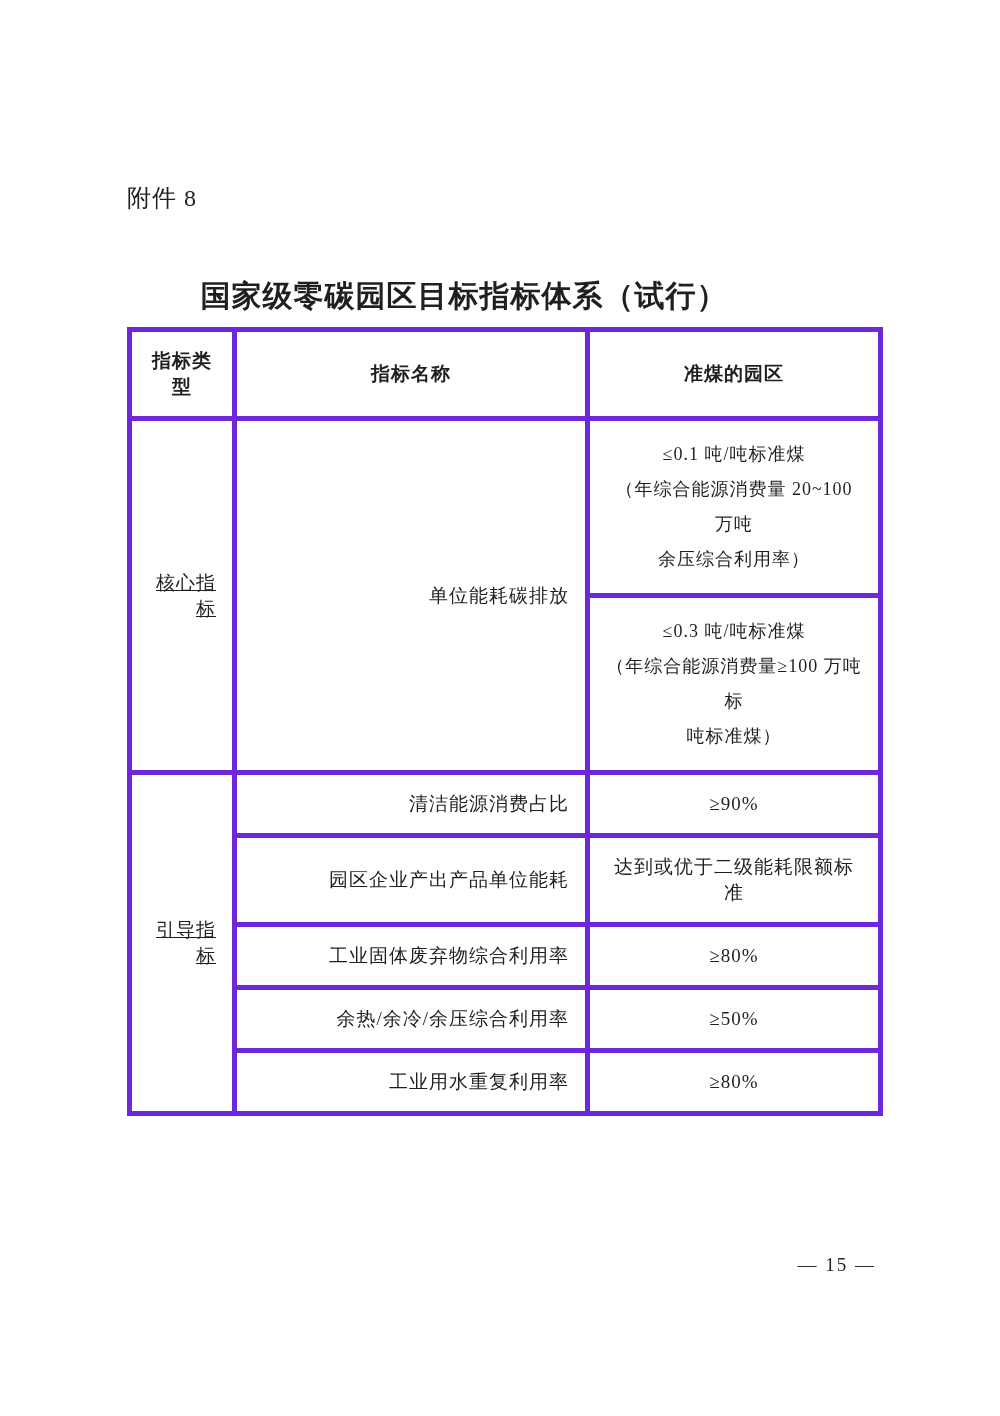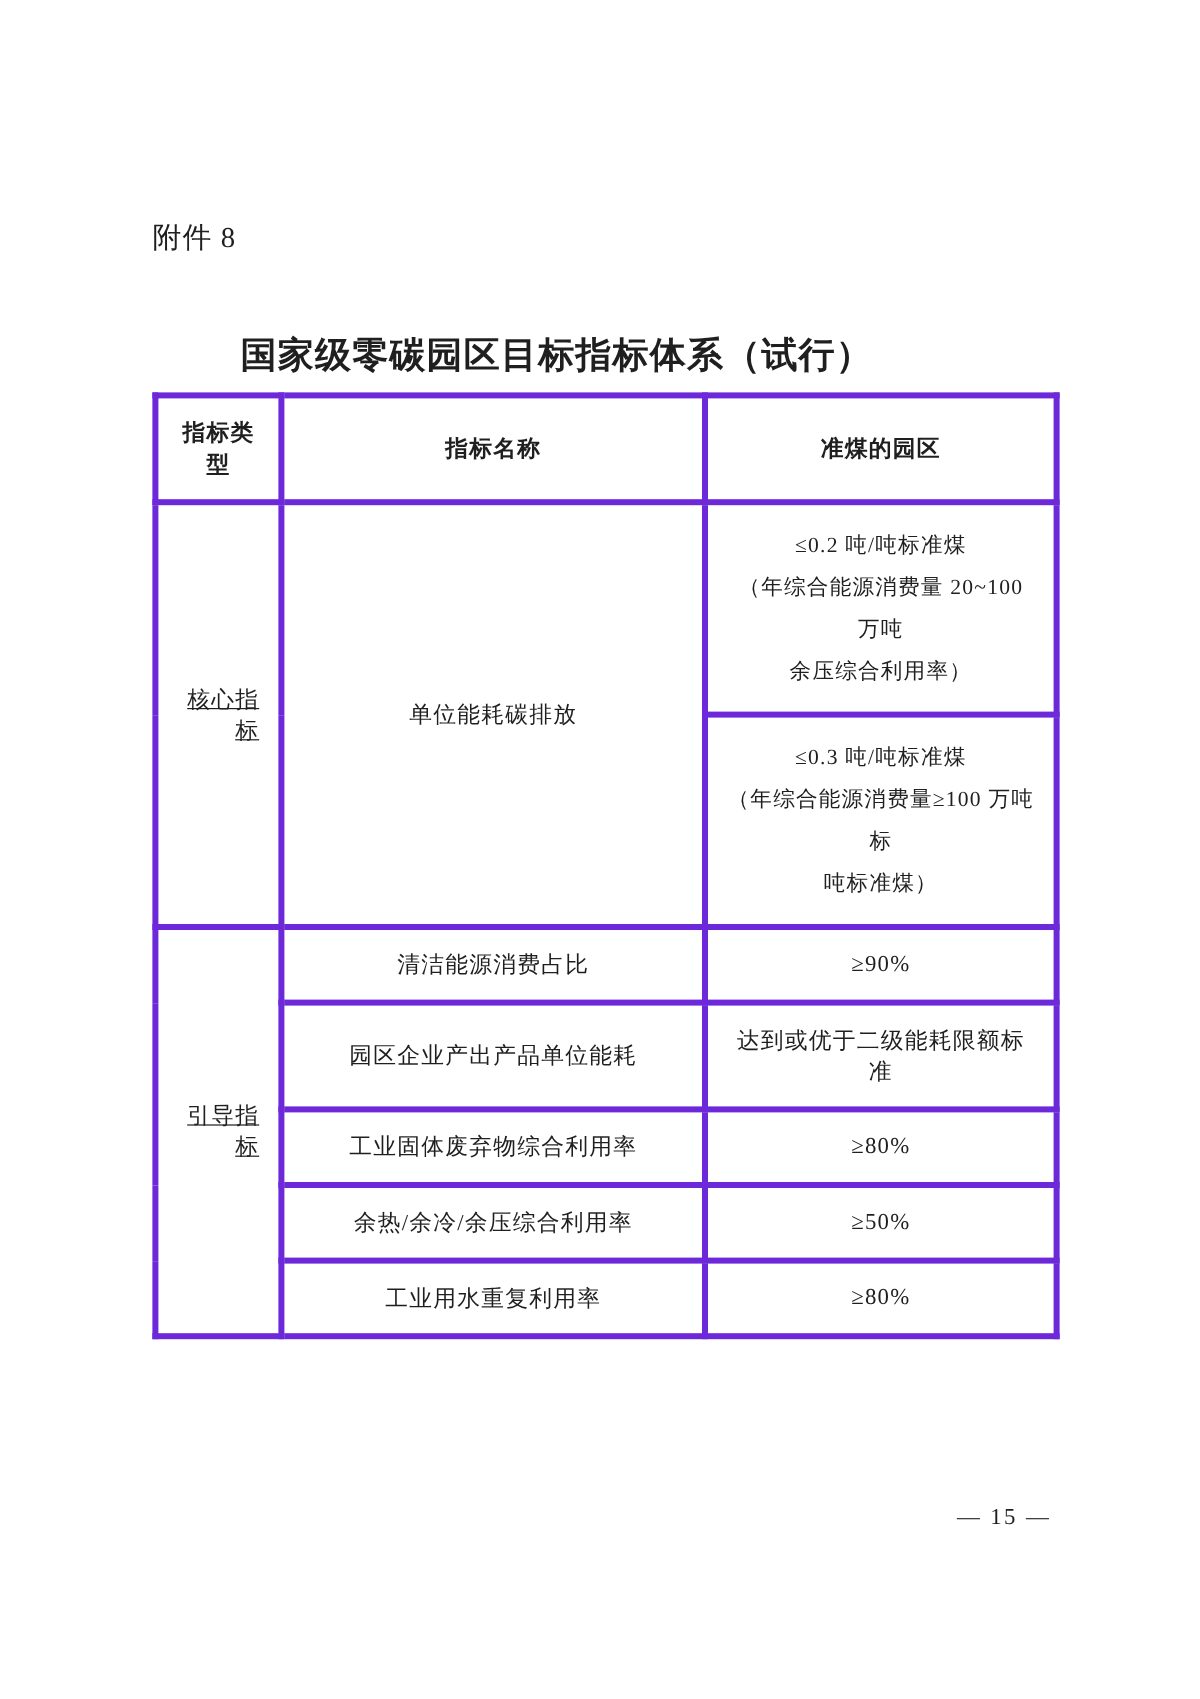--- a/index.html
+++ b/index.html
@@ -52,21 +52,21 @@
   .indicator-table th {
     font-weight: bold;
     text-align: center;
     height: 41px;
   }
   .cell-category {
     text-align: right;
     text-decoration: underline;
   }
   .cell-indicator {
-    text-align: center;
+    text-align: right;
     padding-left: 25px;
   }
   .cell-target {
     text-align: center;
   }
   .row-core-a { height: 119px; }
   .row-core-b { height: 106px; }
   .row-guide  { height: 58px; }
 
   .target-lines {
@@ -102,21 +102,21 @@
       <th>指标类型</th>
       <th>指标名称</th>
       <th>准煤的园区</th>
     </tr>
 
     <tr class="row-core-a">
       <td class="cell-category" rowspan="2">核心指标</td>
       <td class="cell-indicator" rowspan="2">单位能耗碳排放</td>
       <td class="cell-target">
         <div class="target-lines">
-          <div>≤0.2 吨/吨标准煤</div>
+          <div>≤0.1 吨/吨标准煤</div>
           <div>（年综合能源消费量 20~100 万吨</div>
           <div>余压综合利用率）</div>
         </div>
       </td>
     </tr>
 
     <tr class="row-core-b">
       <td class="cell-target">
         <div class="target-lines">
           <div>≤0.3 吨/吨标准煤</div>

